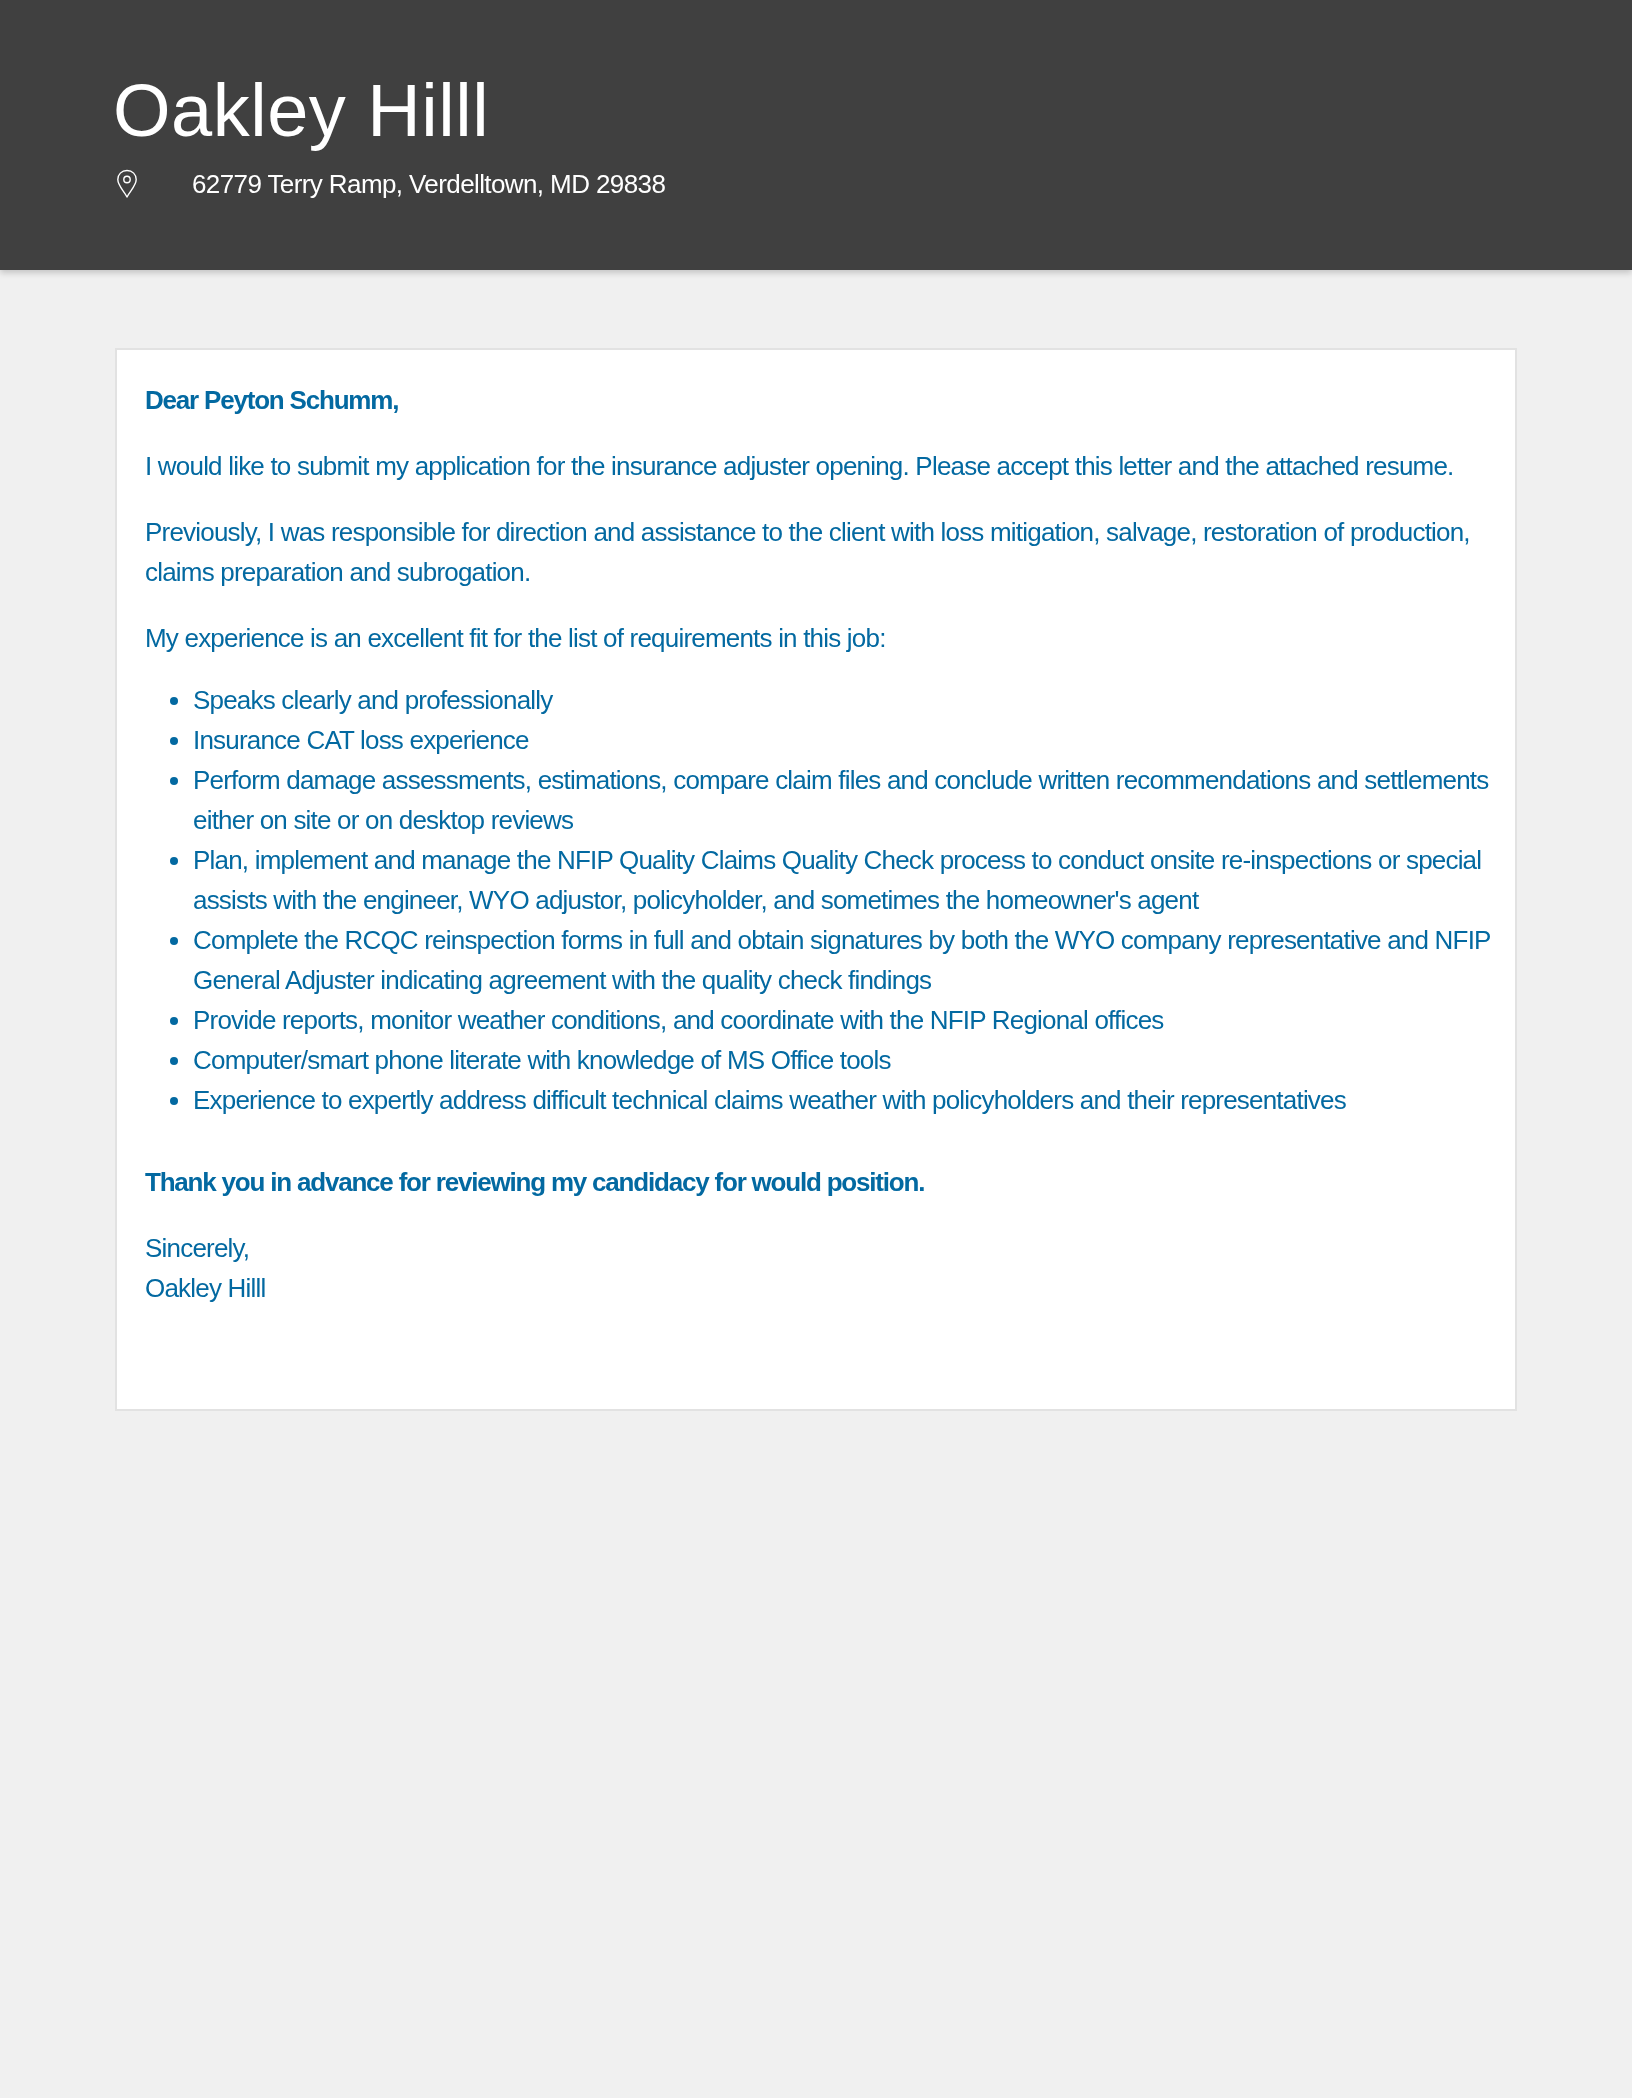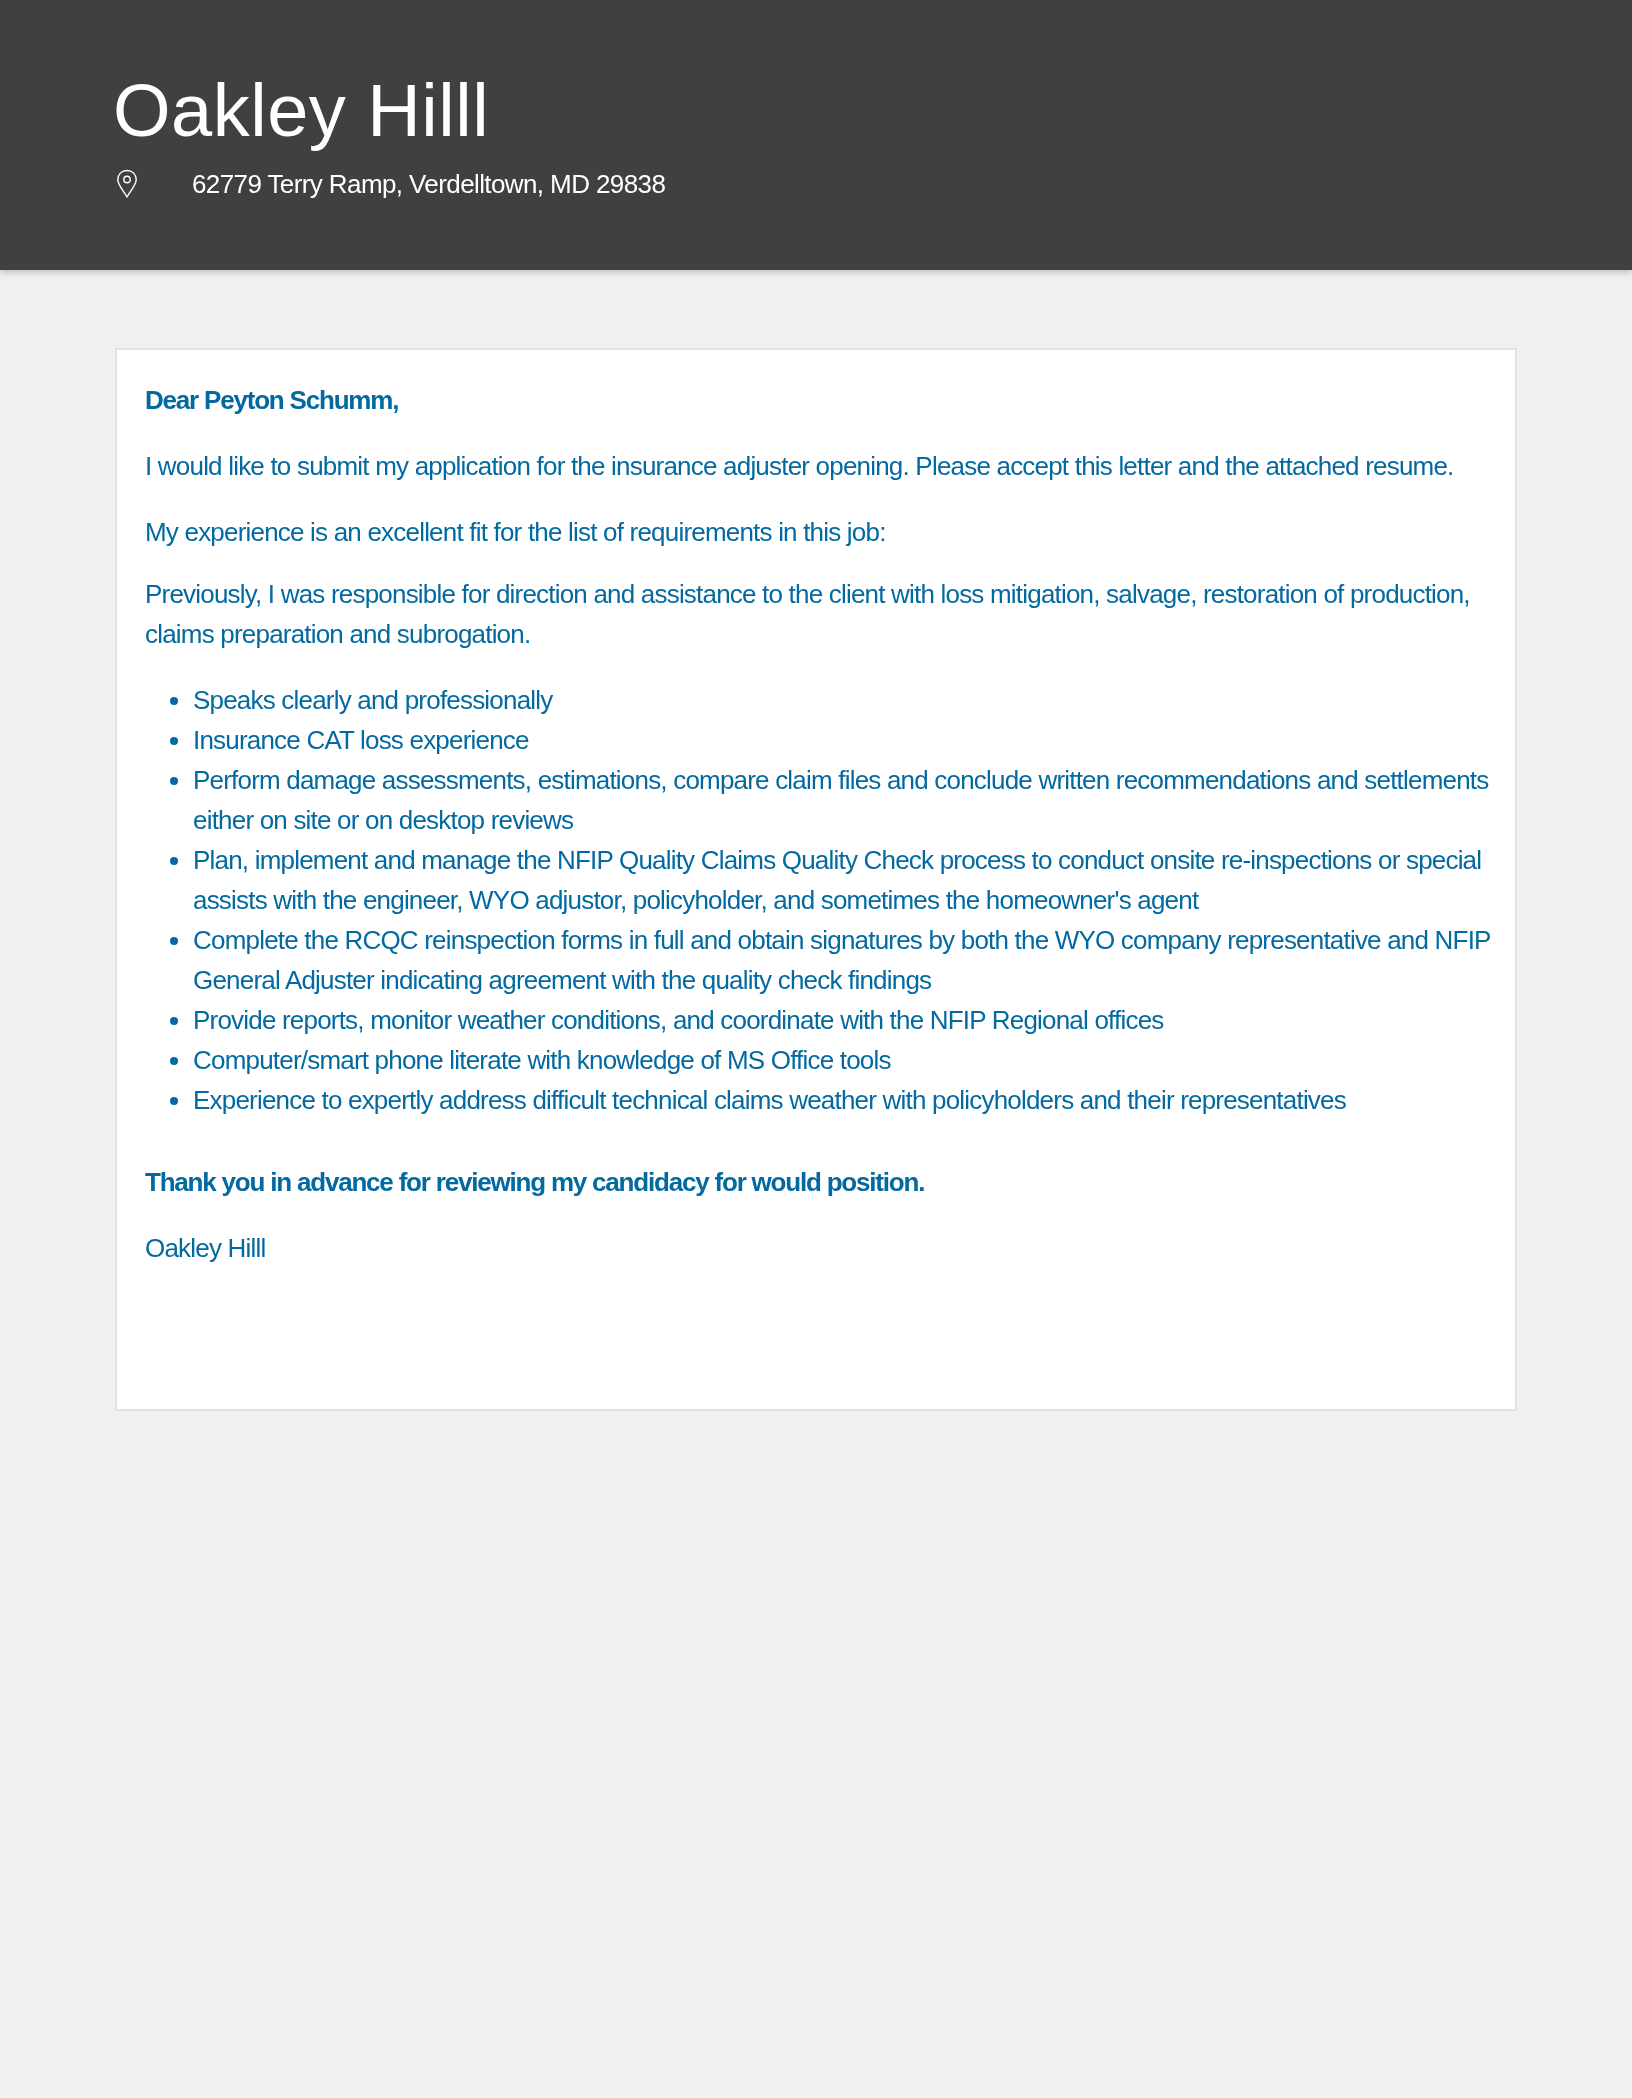--- a/index.html
+++ b/index.html
@@ -110,28 +110,29 @@
       </svg>
     </span>
     <span>62779 Terry Ramp, Verdelltown, MD 29838</span>
   </div>
 </div>
 
 <div class="panel">
   <div class="letter">
     <p class="salutation">Dear Peyton Schumm,</p>
     <p>I would like to submit my application for the insurance adjuster opening. Please accept this letter and the attached resume.</p>
+    <p>Previously, I was responsible for direction and assistance to the client with loss mitigation, salvage, restoration of production, claims preparation and subrogation.</p>
     <p style="margin-bottom:22px;">My experience is an excellent fit for the list of requirements in this job:</p>
-    <p>Previously, I was responsible for direction and assistance to the client with loss mitigation, salvage, restoration of production, claims preparation and subrogation.</p>
     <ul>
       <li>Speaks clearly and professionally</li>
       <li>Insurance CAT loss experience</li>
       <li>Perform damage assessments, estimations, compare claim files and conclude written recommendations and settlements either on site or on desktop reviews</li>
       <li>Plan, implement and manage the NFIP Quality Claims Quality Check process to conduct onsite re-inspections or special assists with the engineer, WYO adjustor, policyholder, and sometimes the homeowner's agent</li>
       <li>Complete the RCQC reinspection forms in full and obtain signatures by both the WYO company representative and NFIP General Adjuster indicating agreement with the quality check findings</li>
       <li>Provide reports, monitor weather conditions, and coordinate with the NFIP Regional offices</li>
       <li>Computer/smart phone literate with knowledge of MS Office tools</li>
       <li>Experience to expertly address difficult technical claims weather with policyholders and their representatives</li>
     </ul>
     <p class="closing-thanks">Thank you in advance for reviewing my candidacy for would position.</p>
+    <p class="signoff">Sincerely,</p>
     <p class="signoff">Oakley Hilll</p>
   </div>
 </div>
 
 </body></html>

